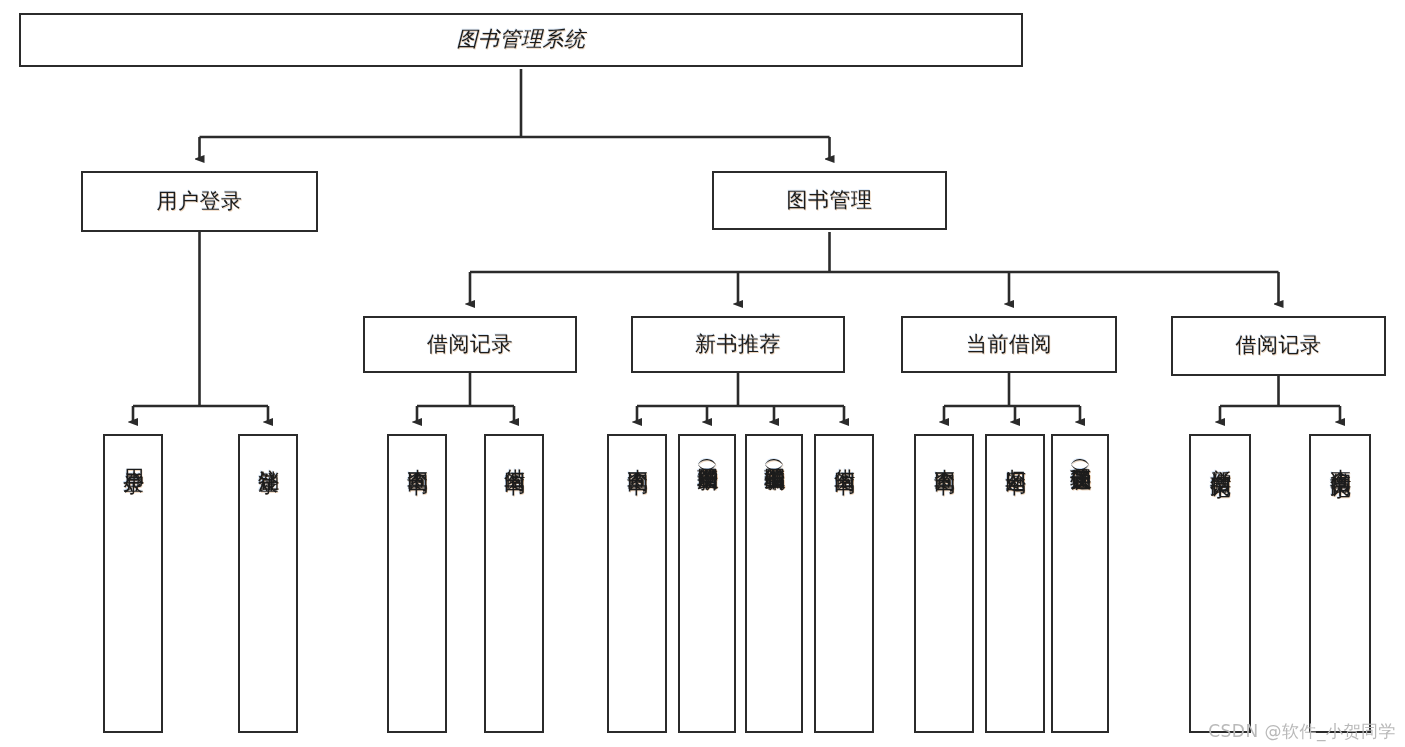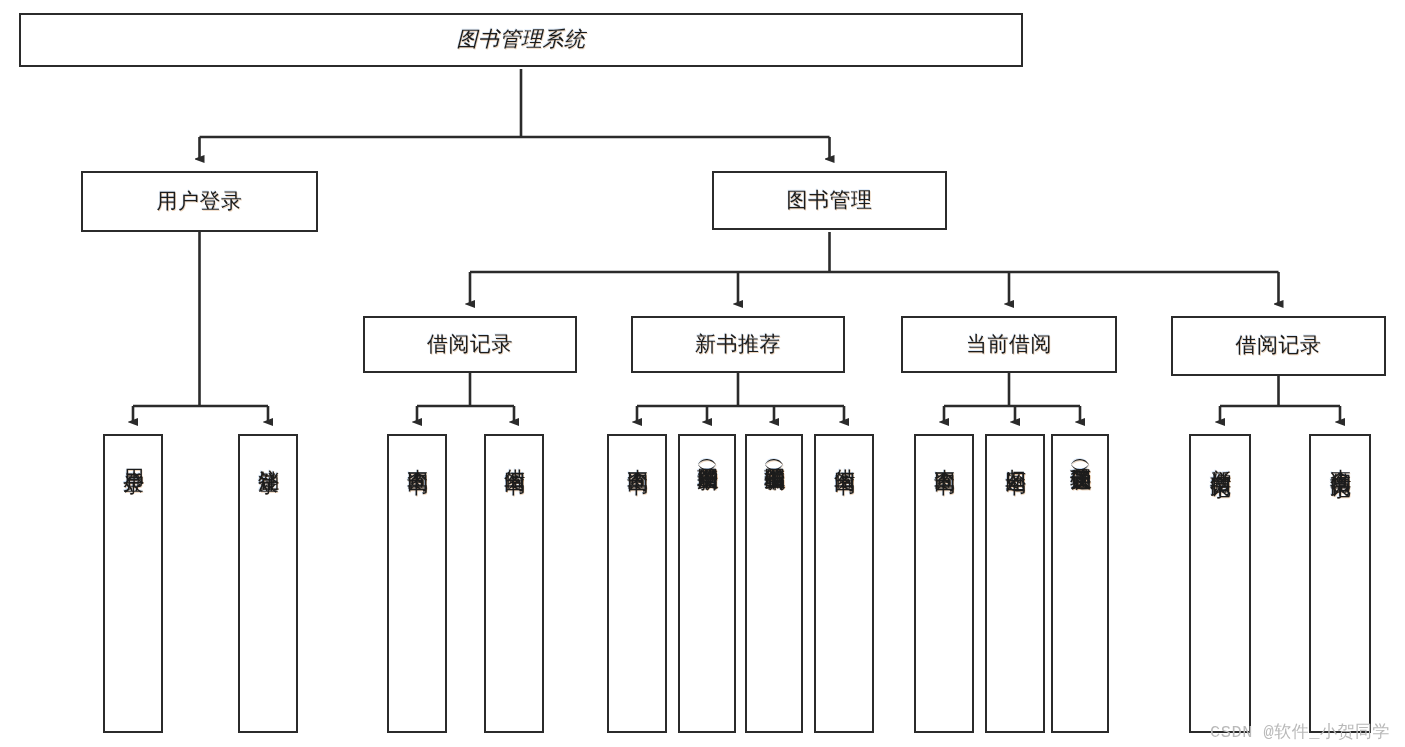--- a/index.html
+++ b/index.html
@@ -50,28 +50,27 @@
     text-orientation:upright;
     font-size:21px;
     line-height:1.30;
     letter-spacing:2px;
     white-space:nowrap;
     text-shadow:0.7px 0.7px 0 rgba(200,120,40,0.30), -0.6px -0.6px 0 rgba(90,150,220,0.22);
   }
   .leaf.tight .lbl{ letter-spacing:0px; line-height:1.12; }
   #watermark{
     position:absolute;
-    right:15px;
+    right:9px;
     bottom:4px;
     font-size:17px;
     color:#b9b9b9;
     z-index:5;
     white-space:nowrap;
     letter-spacing:0.5px;
-    font-family:Liberation Mono, monospace;
   }
 </style>
 </head>
 <body>
 
 <div id="canvas">
 
   <svg id="edges" viewBox="0 0 1405 747" xmlns="http://www.w3.org/2000/svg">
     <defs>
       <marker id="arrow" markerWidth="10" markerHeight="10" refX="5" refY="5" orient="auto" markerUnits="userSpaceOnUse">

